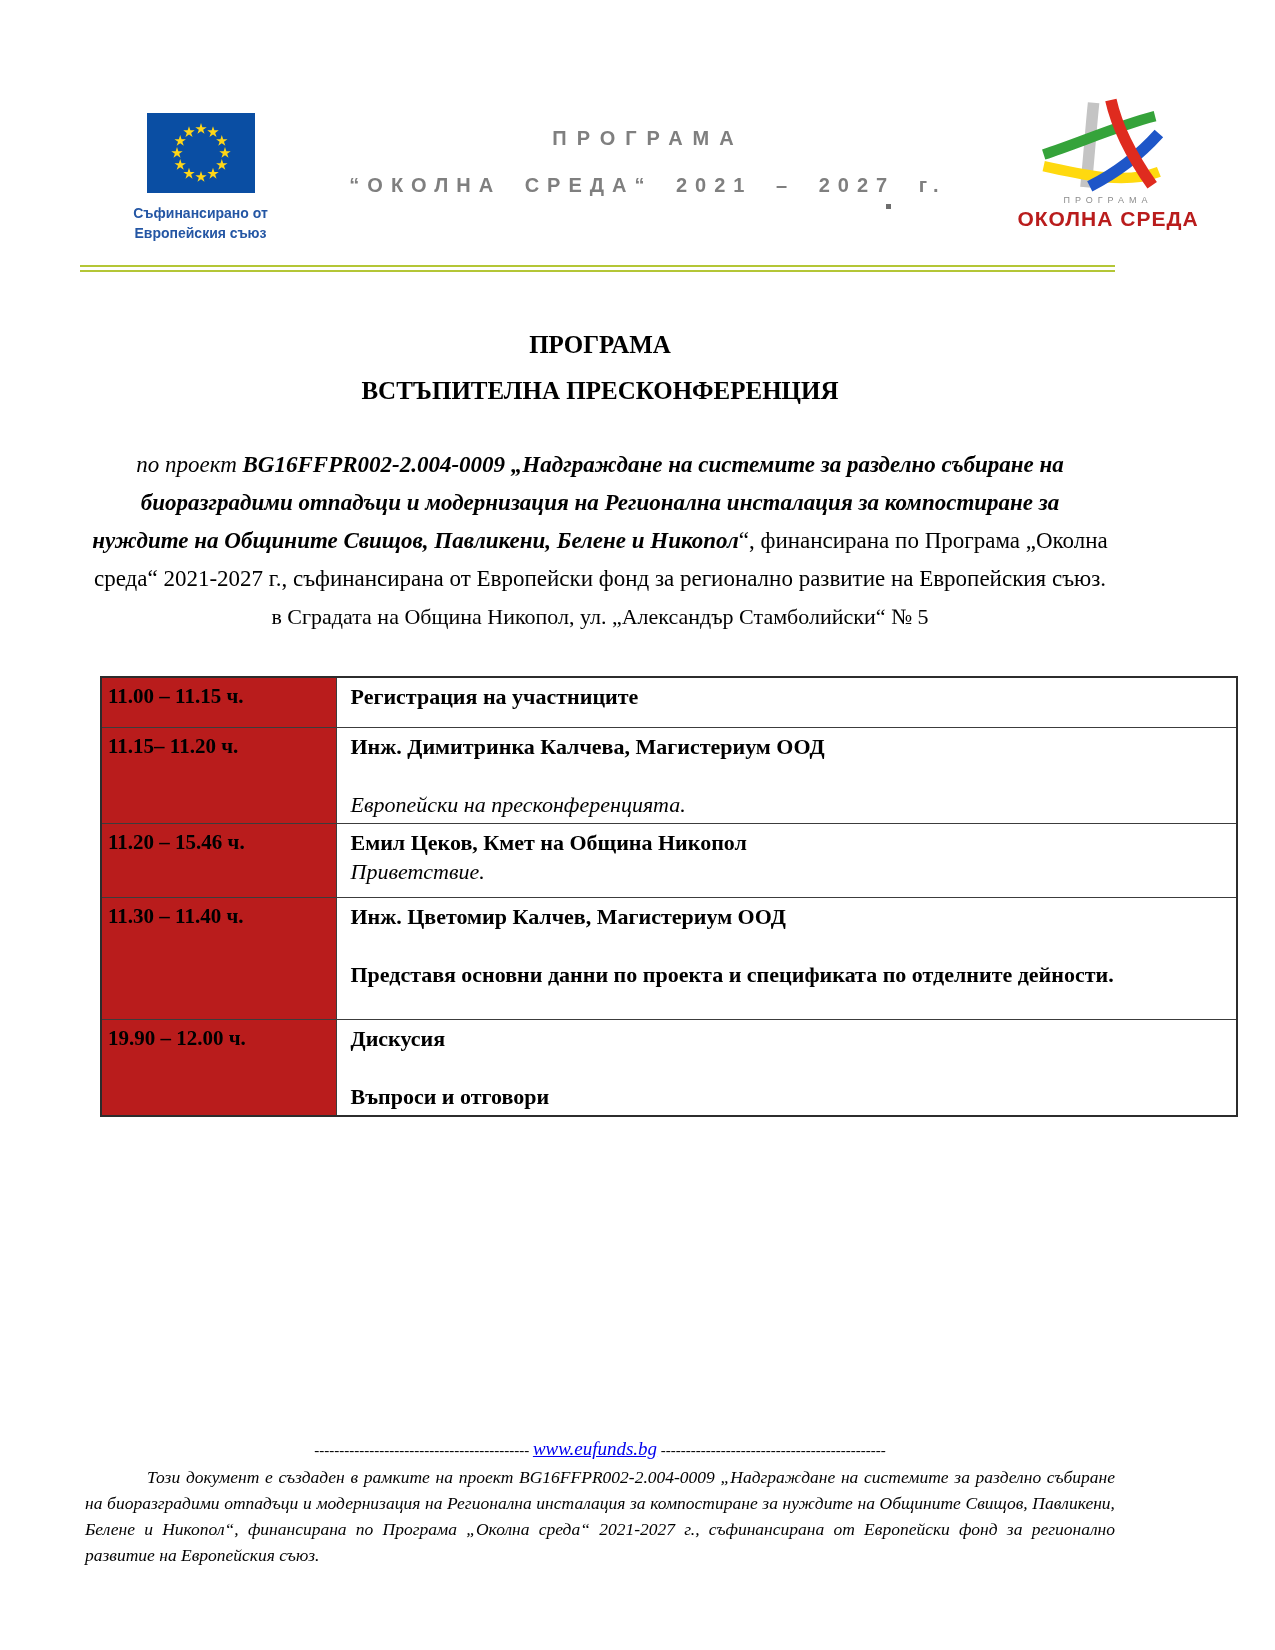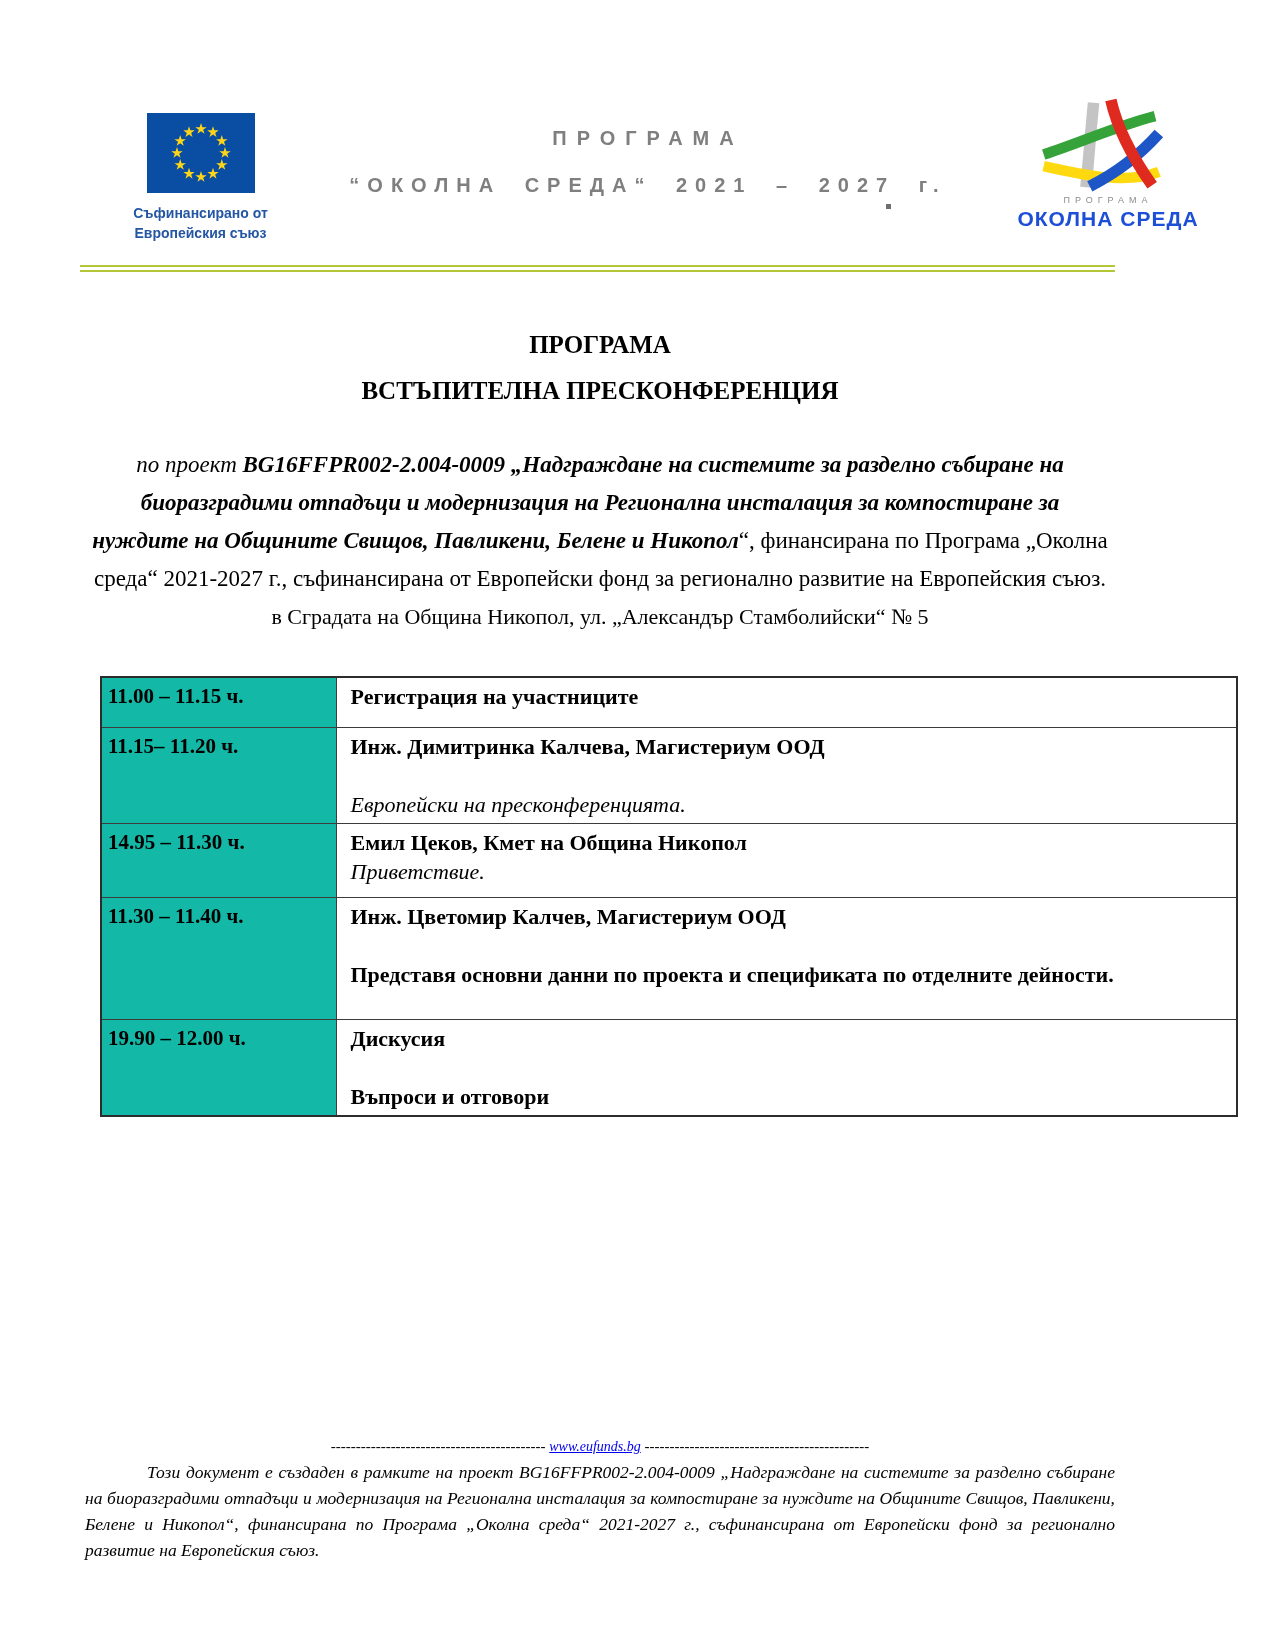--- a/index.html
+++ b/index.html
@@ -68,21 +68,21 @@
     font-family: "Liberation Sans", sans-serif;
     font-size: 9px;
     color: #8c8c8c;
     letter-spacing: 5px;
     margin-top: 2px;
   }
   .os-big {
     font-family: "Liberation Sans", sans-serif;
     font-weight: bold;
     font-size: 21px;
-    color: #1d4ed8;
+    color: #b91c1c;
     letter-spacing: 1px;
     margin-top: 2px;
   }
   .artifact-square {
     position: absolute;
     left: 886px; top: 204px;
     width: 5px; height: 5px;
     background: #6e6e6e;
   }
 
@@ -134,21 +134,21 @@
   .schedule td {
     border: 1px solid #3c3c3c;
     vertical-align: top;
     font-size: 22px;
     line-height: 29px;
     padding: 4px 10px 4px 8px;
   }
   .schedule { border: 2px solid #2c2c2c; }
   .col-time { width: 235px; }
   .schedule td.time {
-    background: #14b8a6;
+    background: #b91c1c;
     font-weight: bold;
     font-size: 21px;
     white-space: nowrap;
     padding-left: 6px;
   }
   .schedule td.desc { padding-left: 14px; }
   .schedule .t-bold { font-weight: bold; }
   .schedule .t-italic { font-style: italic; }
   .schedule .gap { margin-top: 29px; }
   .row-1 td { height: 50px; }
@@ -165,21 +165,21 @@
     top: 1438px;
   }
   .link-line {
     text-align: center;
     font-size: 15px;
     font-family: "Liberation Serif", serif;
     white-space: nowrap;
   }
   .link-line a {
     font-style: italic;
-    font-size: 14px;
+    font-size: 19px;
     color: #0000ee;
     text-decoration: underline;
   }
   .disclaimer {
     margin-top: 4px;
     font-style: italic;
     font-size: 17.5px;
     line-height: 26px;
     text-align: justify;
     text-indent: 62px;
@@ -263,21 +263,21 @@
         </td>
       </tr>
       <tr class="row-2">
         <td class="time">11.15– 11.20 ч.</td>
         <td class="desc">
           <div class="t-bold">Инж. Димитринка Калчева, Магистериум ООД</div>
           <div class="t-italic gap">Европейски на пресконференцията.</div>
         </td>
       </tr>
       <tr class="row-3">
-        <td class="time">14.95 – 11.30 ч.</td>
+        <td class="time">11.20 – 15.46 ч.</td>
         <td class="desc">
           <div class="t-bold">Емил Цеков, Кмет на Община Никопол</div>
           <div class="t-italic">Приветствие.</div>
         </td>
       </tr>
       <tr class="row-4">
         <td class="time">11.30 – 11.40 ч.</td>
         <td class="desc">
           <div class="t-bold">Инж. Цветомир Калчев, Магистериум ООД</div>
           <div class="t-bold gap">Представя основни данни по проекта и спецификата по отделните дейности.</div>

